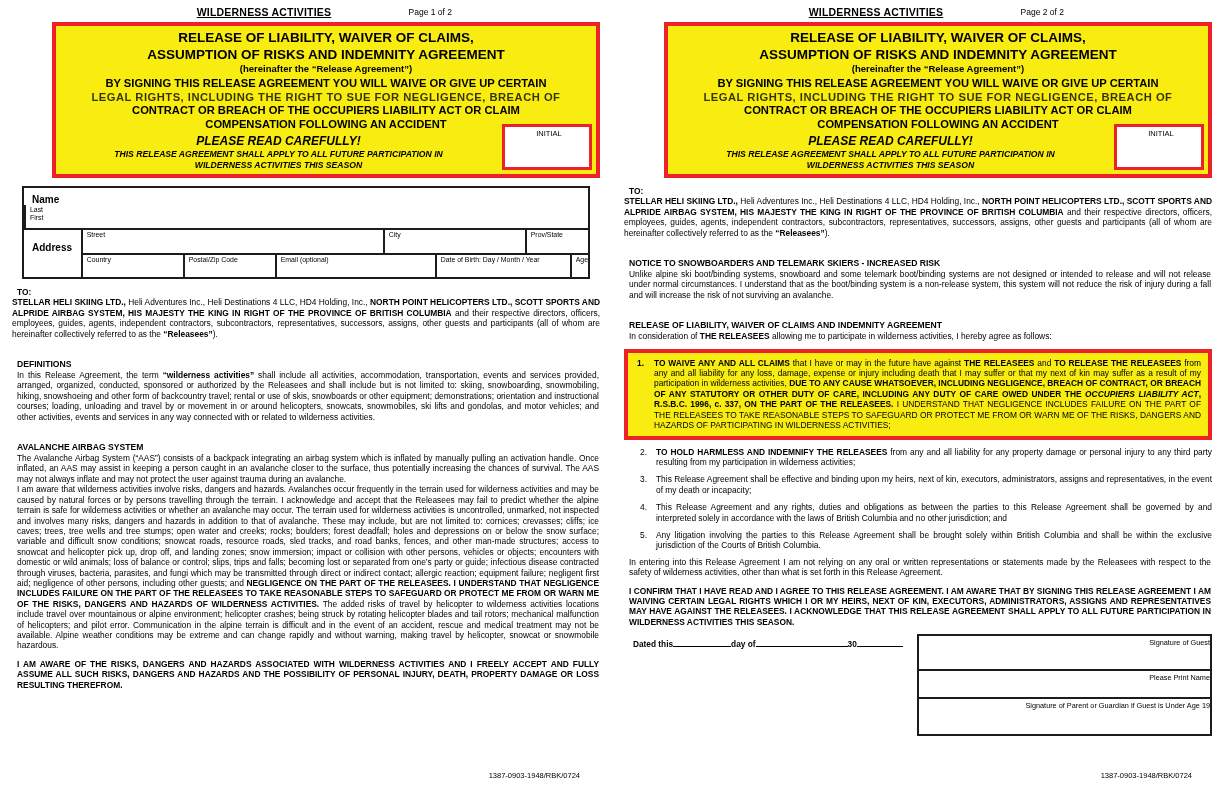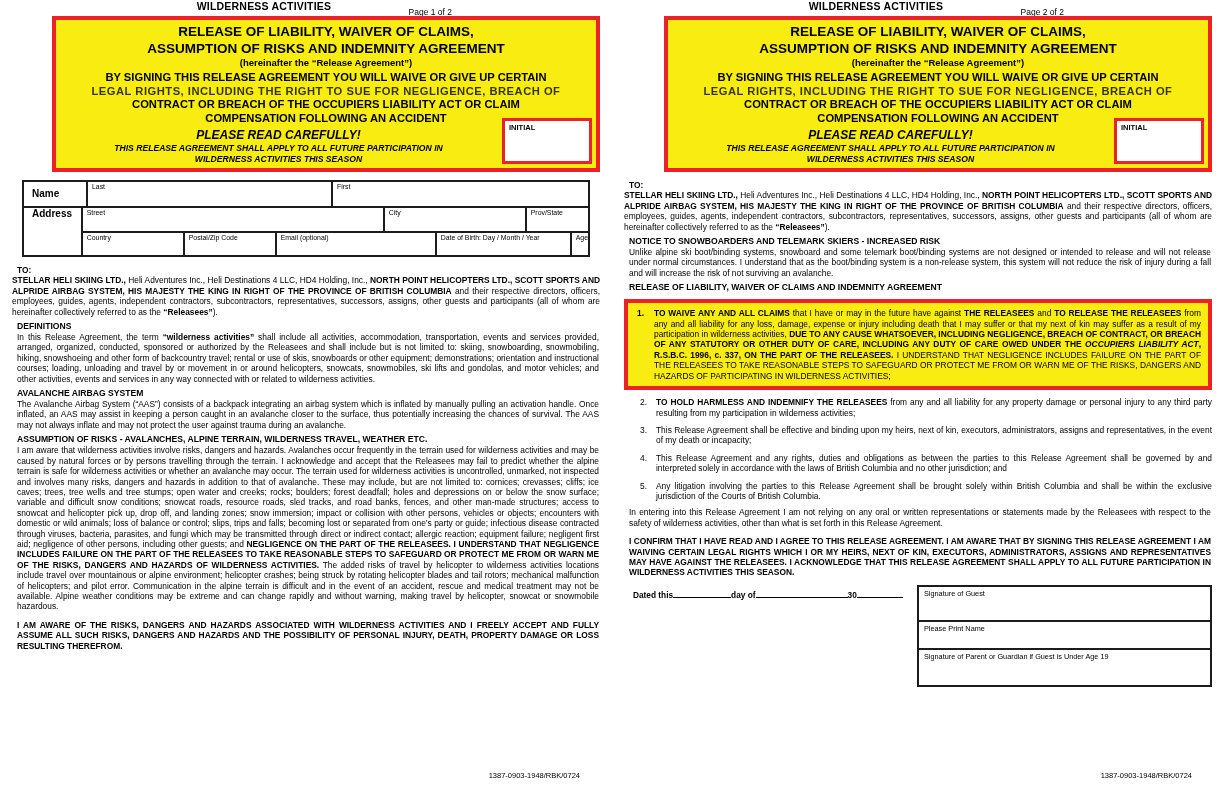--- a/index.html
+++ b/index.html
@@ -7,54 +7,54 @@
     --yellow:#f8ec10;
     --ink:#000;
     --line:#1c1c1c;
   }
   *{box-sizing:border-box;}
   html,body{margin:0;padding:0;background:#fff;}
   .sheet{width:1224px;height:792px;display:flex;font-family:"Liberation Sans",sans-serif;color:var(--ink);background:#fff;}
   .page{width:612px;height:792px;position:relative;padding:0 12px;overflow:hidden;}
 
   
-  .page-header{position:relative;height:16px;}
+  .page-header{position:relative;height:22px;padding-top:6px;text-decoration:underline;}
   .header-title{text-align:center;font-weight:bold;font-size:10.5px;transform:translateX(-42px);letter-spacing:.2px;}
   .page-num{position:absolute;top:7px;right:148px;font-size:8.5px;}
 
   
   .banner{border:4px solid var(--red);background:var(--yellow);text-align:center;position:relative;padding:3px 8px 4px;margin-left:40px;}
   .b-title{font-size:13.5px;font-weight:bold;line-height:17px;}
   .b-sub{font-size:9.5px;font-weight:bold;line-height:11px;}
   .b-warn{font-size:11.2px;font-weight:bold;line-height:13.5px;}
   .b-warn.first{margin-top:3px;}
   .b-warn.degraded{opacity:.78;letter-spacing:.5px;}
   .b-read{font-size:12px;font-weight:bold;font-style:italic;line-height:15px;margin:3px 95px 0 0;}
   .b-apply{font-size:8.6px;font-weight:bold;font-style:italic;line-height:10.5px;margin-right:95px;}
   .initial-box{position:absolute;right:4px;bottom:4px;width:90px;height:46px;background:#fff;border:3px solid var(--red);text-align:left;}
-  .initial-label{font-size:7.5px;font-weight:bold;display:block;padding:2px 0 0 4px;}
+  .initial-label{font-size:7.5px;font-weight:normal;display:block;padding:2px 0 0 4px;text-align:center;}
 
   
   .ftable{margin:8px 10px 0 10px;border:2px solid var(--line);font-size:6.9px;}
   .frow{display:flex;}
   .fcell{border-left:2px solid var(--line);padding:1px 0 0 4px;}
   .fcell.noleft{border-left:none;}
   .lbl{font-size:10px;font-weight:bold;width:62px;padding:6px 0 0 8px;border-left:none;}
-  .r1{height:24px;}
+  .r1{height:40px;flex-direction:column;}
   .r23{border-top:2px solid var(--line);display:flex;}
   .addr-right{flex:1;border-left:2px solid var(--line);}
   .r2{height:23px;}
   .r3{height:24px;border-top:2px solid var(--line);}
   .grow{flex:1;}
 
   
   .to-block{display:flex;margin-top:8px;font-size:8.4px;line-height:10.4px;flex-direction:column;}
   .to-label{width:32px;padding-left:5px;font-weight:bold;}
   .to-text{flex:1;text-align:justify;}
-  .heading{font-weight:bold;font-size:8.6px;margin:4px 0 1px 5px;}
+  .heading{font-weight:bold;font-size:8.6px;margin:20px 0 1px 5px;}
   .para{font-size:8.4px;line-height:10.4px;text-align:justify;margin:0 1px 0 5px;}
   .para.allbold{font-weight:bold;margin-top:8px;}
 
   
   .redbox{border:4px solid var(--red);background:var(--yellow);margin:7px 0 2px 0;padding:5px 7px 5px 0;}
   .num-item{display:flex;font-size:8.4px;line-height:10.4px;margin-top:7px;}
   .num{width:32px;padding-left:16px;}
   .num-text{flex:1;text-align:justify;}
   .redbox .num-item{margin-top:0;}
   .redbox .num{width:26px;padding-left:9px;font-weight:bold;}
@@ -63,21 +63,21 @@
   .sig-area{display:flex;margin:7px 0 0 5px;gap:16px;}
   .sig-left{width:272px;}
   .dated-line{font-size:8.3px;font-weight:bold;padding-left:4px;margin-top:4px;white-space:nowrap;}
   .blank{display:inline-block;border-bottom:1.5px solid #000;height:9px;}
   .w60{width:58px;}
   .w95{width:92px;}
   .w48{width:46px;}
   .wit-box{border:2px solid var(--line);margin-top:12px;}
   .sig-cell{padding:2px 0 0 5px;font-size:7.3px;}
   .sig-cell + .sig-cell{border-top:2px solid var(--line);}
-  .sig-right{flex:1;border:2px solid var(--line);align-self:flex-start;}
+  .sig-right{flex:1;border:2px solid var(--line);align-self:flex-start;text-align:right;}
   .h30{height:31px;} .h28{height:28px;} .h36{height:37px;} .h34{height:33px;}
 
   .footer-code{position:absolute;right:32px;bottom:12px;font-size:7.5px;}
 </style>
 </head>
 <body>
 
 <div class="sheet">
 
   <div class="page">
@@ -102,21 +102,21 @@
       </div>
     </div>
 
     <div class="ftable">
       <div class="frow r1">
         <div class="fcell lbl">Name</div>
         <div class="fcell" style="width:245px"><span>Last</span></div>
         <div class="fcell grow"><span>First</span></div>
       </div>
       <div class="r23">
-        <div class="lbl" style="padding-top:0">Address</div>
+        <div class="lbl" style="padding-top:12px">Address</div>
         <div class="addr-right">
           <div class="frow r2">
             <div class="fcell noleft" style="width:300px"><span>Street</span></div>
             <div class="fcell" style="width:142px"><span>City</span></div>
             <div class="fcell grow"><span>Prov/State</span></div>
           </div>
           <div class="frow r3">
             <div class="fcell noleft" style="width:100px"><span>Country</span></div>
             <div class="fcell" style="width:92px"><span>Postal/Zip Code</span></div>
             <div class="fcell" style="width:160px"><span>Email (optional)</span></div>
@@ -131,21 +131,20 @@
       <div class="to-label">TO:</div>
       <div class="to-text"><span style="font-weight: bold;">STELLAR HELI SKIING LTD.,</span><span> Heli Adventures Inc., Heli Destinations 4 LLC, HD4 Holding, Inc., </span><span style="font-weight: bold;">NORTH POINT HELICOPTERS LTD., SCOTT SPORTS AND ALPRIDE AIRBAG SYSTEM, HIS MAJESTY THE KING IN RIGHT OF THE PROVINCE OF BRITISH COLUMBIA</span><span> and their respective directors, officers, employees, guides, agents, independent contractors, subcontractors, representatives, successors, assigns, other guests and participants (all of whom are hereinafter collectively referred to as the </span><span style="font-weight: bold;">“Releasees”</span><span>).</span></div>
     </div>
 
     <div class="heading">DEFINITIONS</div>
     <div class="para"><span>In this Release Agreement, the term </span><span style="font-weight: bold;">“wilderness activities”</span><span> shall include all activities, accommodation, transportation, events and services provided, arranged, organized, conducted, sponsored or authorized by the Releasees and shall include but is not limited to: skiing, snowboarding, snowmobiling, hiking, snowshoeing and other form of backcountry travel; rental or use of skis, snowboards or other equipment; demonstrations; orientation and instructional courses; loading, unloading and travel by or movement in or around helicopters, snowcats, snowmobiles, ski lifts and gondolas, and motor vehicles; and other activities, events and services in any way connected with or related to wilderness activities.</span></div>
 
     <div class="heading">AVALANCHE AIRBAG SYSTEM</div>
     <div class="para">The Avalanche Airbag System (“AAS”) consists of a backpack integrating an airbag system which is inflated by manually pulling an activation handle.  Once inflated, an AAS may assist in keeping a person caught in an avalanche closer to the surface, thus potentially increasing the chances of survival.  The AAS may not always inflate and may not protect the user against trauma during an avalanche.</div>
 
-    <div class="heading">ASSUMPTION OF RISKS - AVALANCHES, ALPINE TERRAIN, WILDERNESS TRAVEL, WEATHER ETC.</div>
     <div class="para"><span>I am aware that wilderness activities involve risks, dangers and hazards. Avalanches occur frequently in the terrain used for wilderness activities and may be caused by natural forces or by persons travelling through the terrain.  I acknowledge and accept that the Releasees may fail to predict whether the alpine terrain is safe for wilderness activities or whether an avalanche may occur.  The terrain used for wilderness activities is uncontrolled, unmarked, not inspected and involves many risks, dangers and hazards in addition to that of avalanche.  These may include, but are not limited to: cornices; crevasses; cliffs; ice caves; trees, tree wells and tree stumps; open water and creeks; rocks; boulders; forest deadfall; holes and depressions on or below the snow surface; variable and difficult snow conditions; snowcat roads, resource roads, sled tracks, and road banks, fences, and other man-made structures; access to snowcat and helicopter pick up, drop off, and landing zones; snow immersion; impact or collision with other persons, vehicles or objects; encounters with domestic or wild animals; loss of balance or control; slips, trips and falls; becoming lost or separated from one’s party or guide; infectious disease contracted through viruses, bacteria, parasites, and fungi which may be transmitted through direct or indirect contact; allergic reaction; equipment failure; negligent first aid; negligence of other persons, including other guests; and </span><span style="font-weight: bold;">NEGLIGENCE ON THE PART OF THE RELEASEES.  I UNDERSTAND THAT NEGLIGENCE INCLUDES FAILURE ON THE PART OF THE RELEASEES TO TAKE REASONABLE STEPS TO SAFEGUARD OR PROTECT ME FROM OR WARN ME OF THE RISKS, DANGERS AND HAZARDS OF WILDERNESS ACTIVITIES.</span><span>  The added risks of travel by helicopter to wilderness activities locations include travel over mountainous or alpine environment; helicopter crashes; being struck by rotating helicopter blades and tail rotors; mechanical malfunction of helicopters; and pilot error.  Communication in the alpine terrain is difficult and in the event of an accident, rescue and medical treatment may not be available.  Alpine weather conditions may be extreme and can change rapidly and without warning, making travel by helicopter, snowcat or snowmobile hazardous.</span></div>
 
     <div class="para allbold">I AM AWARE OF THE RISKS, DANGERS AND HAZARDS ASSOCIATED WITH WILDERNESS ACTIVITIES AND I FREELY ACCEPT AND FULLY ASSUME ALL SUCH RISKS, DANGERS AND HAZARDS AND THE POSSIBILITY OF PERSONAL INJURY, DEATH, PROPERTY DAMAGE OR LOSS RESULTING THEREFROM.</div>
 
     <div class="footer-code">1387-0903-1948/RBK/0724</div>
   </div>
 
   <div class="page">
     <div class="page-header">
       <div class="header-title">WILDERNESS ACTIVITIES</div>
@@ -170,20 +169,21 @@
 
     <div class="to-block">
       <div class="to-label">TO:</div>
       <div class="to-text"><span style="font-weight: bold;">STELLAR HELI SKIING LTD.,</span><span> Heli Adventures Inc., Heli Destinations 4 LLC, HD4 Holding, Inc., </span><span style="font-weight: bold;">NORTH POINT HELICOPTERS LTD., SCOTT SPORTS AND ALPRIDE AIRBAG SYSTEM, HIS MAJESTY THE KING IN RIGHT OF THE PROVINCE OF BRITISH COLUMBIA</span><span> and their respective directors, officers, employees, guides, agents, independent contractors, subcontractors, representatives, successors, assigns, other guests and participants (all of whom are hereinafter collectively referred to as the </span><span style="font-weight: bold;">“Releasees”</span><span>).</span></div>
     </div>
 
     <div class="heading">NOTICE TO SNOWBOARDERS AND TELEMARK SKIERS - INCREASED RISK</div>
     <div class="para">Unlike alpine ski boot/binding systems, snowboard and some telemark boot/binding systems are not designed or intended to release and will not release under normal circumstances.  I understand that as the boot/binding system is a non-release system, this system will not reduce the risk of injury during a fall and will increase the risk of not surviving an avalanche.</div>
 
     <div class="heading">RELEASE OF LIABILITY, WAIVER OF CLAIMS AND INDEMNITY AGREEMENT</div>
+    <div class="para"><span>In consideration of </span><span style="font-weight: bold;">THE RELEASEES</span><span> allowing me to participate in wilderness activities, I hereby agree as follows:</span></div>
 
     <div class="redbox">
       <div class="num-item">
         <div class="num">1.</div>
         <div class="num-text"><span style="font-weight: bold;">TO WAIVE ANY AND ALL CLAIMS</span><span> that I have or may in the future have against </span><span style="font-weight: bold;">THE RELEASEES</span><span> and </span><span style="font-weight: bold;">TO RELEASE THE RELEASEES</span><span> from any and all liability for any loss, damage, expense or injury including death that I may suffer or that my next of kin may suffer as a result of my participation in wilderness activities, </span><span style="font-weight: bold;">DUE TO ANY CAUSE WHATSOEVER, INCLUDING NEGLIGENCE, BREACH OF CONTRACT, OR BREACH OF ANY STATUTORY OR OTHER DUTY OF CARE, INCLUDING ANY DUTY OF CARE OWED UNDER THE </span><span style="font-weight: bold; font-style: italic;">OCCUPIERS LIABILITY ACT</span><span style="font-weight: bold;">, R.S.B.C. 1996, c. 337, ON THE PART OF THE RELEASEES.</span><span>  I UNDERSTAND THAT NEGLIGENCE INCLUDES FAILURE ON THE PART OF THE RELEASEES TO TAKE REASONABLE STEPS TO SAFEGUARD OR PROTECT ME FROM OR WARN ME OF THE RISKS, DANGERS AND HAZARDS OF PARTICIPATING IN WILDERNESS ACTIVITIES;</span></div>
       </div>
     </div>
 
     <div class="num-item">
       <div class="num">2.</div>

